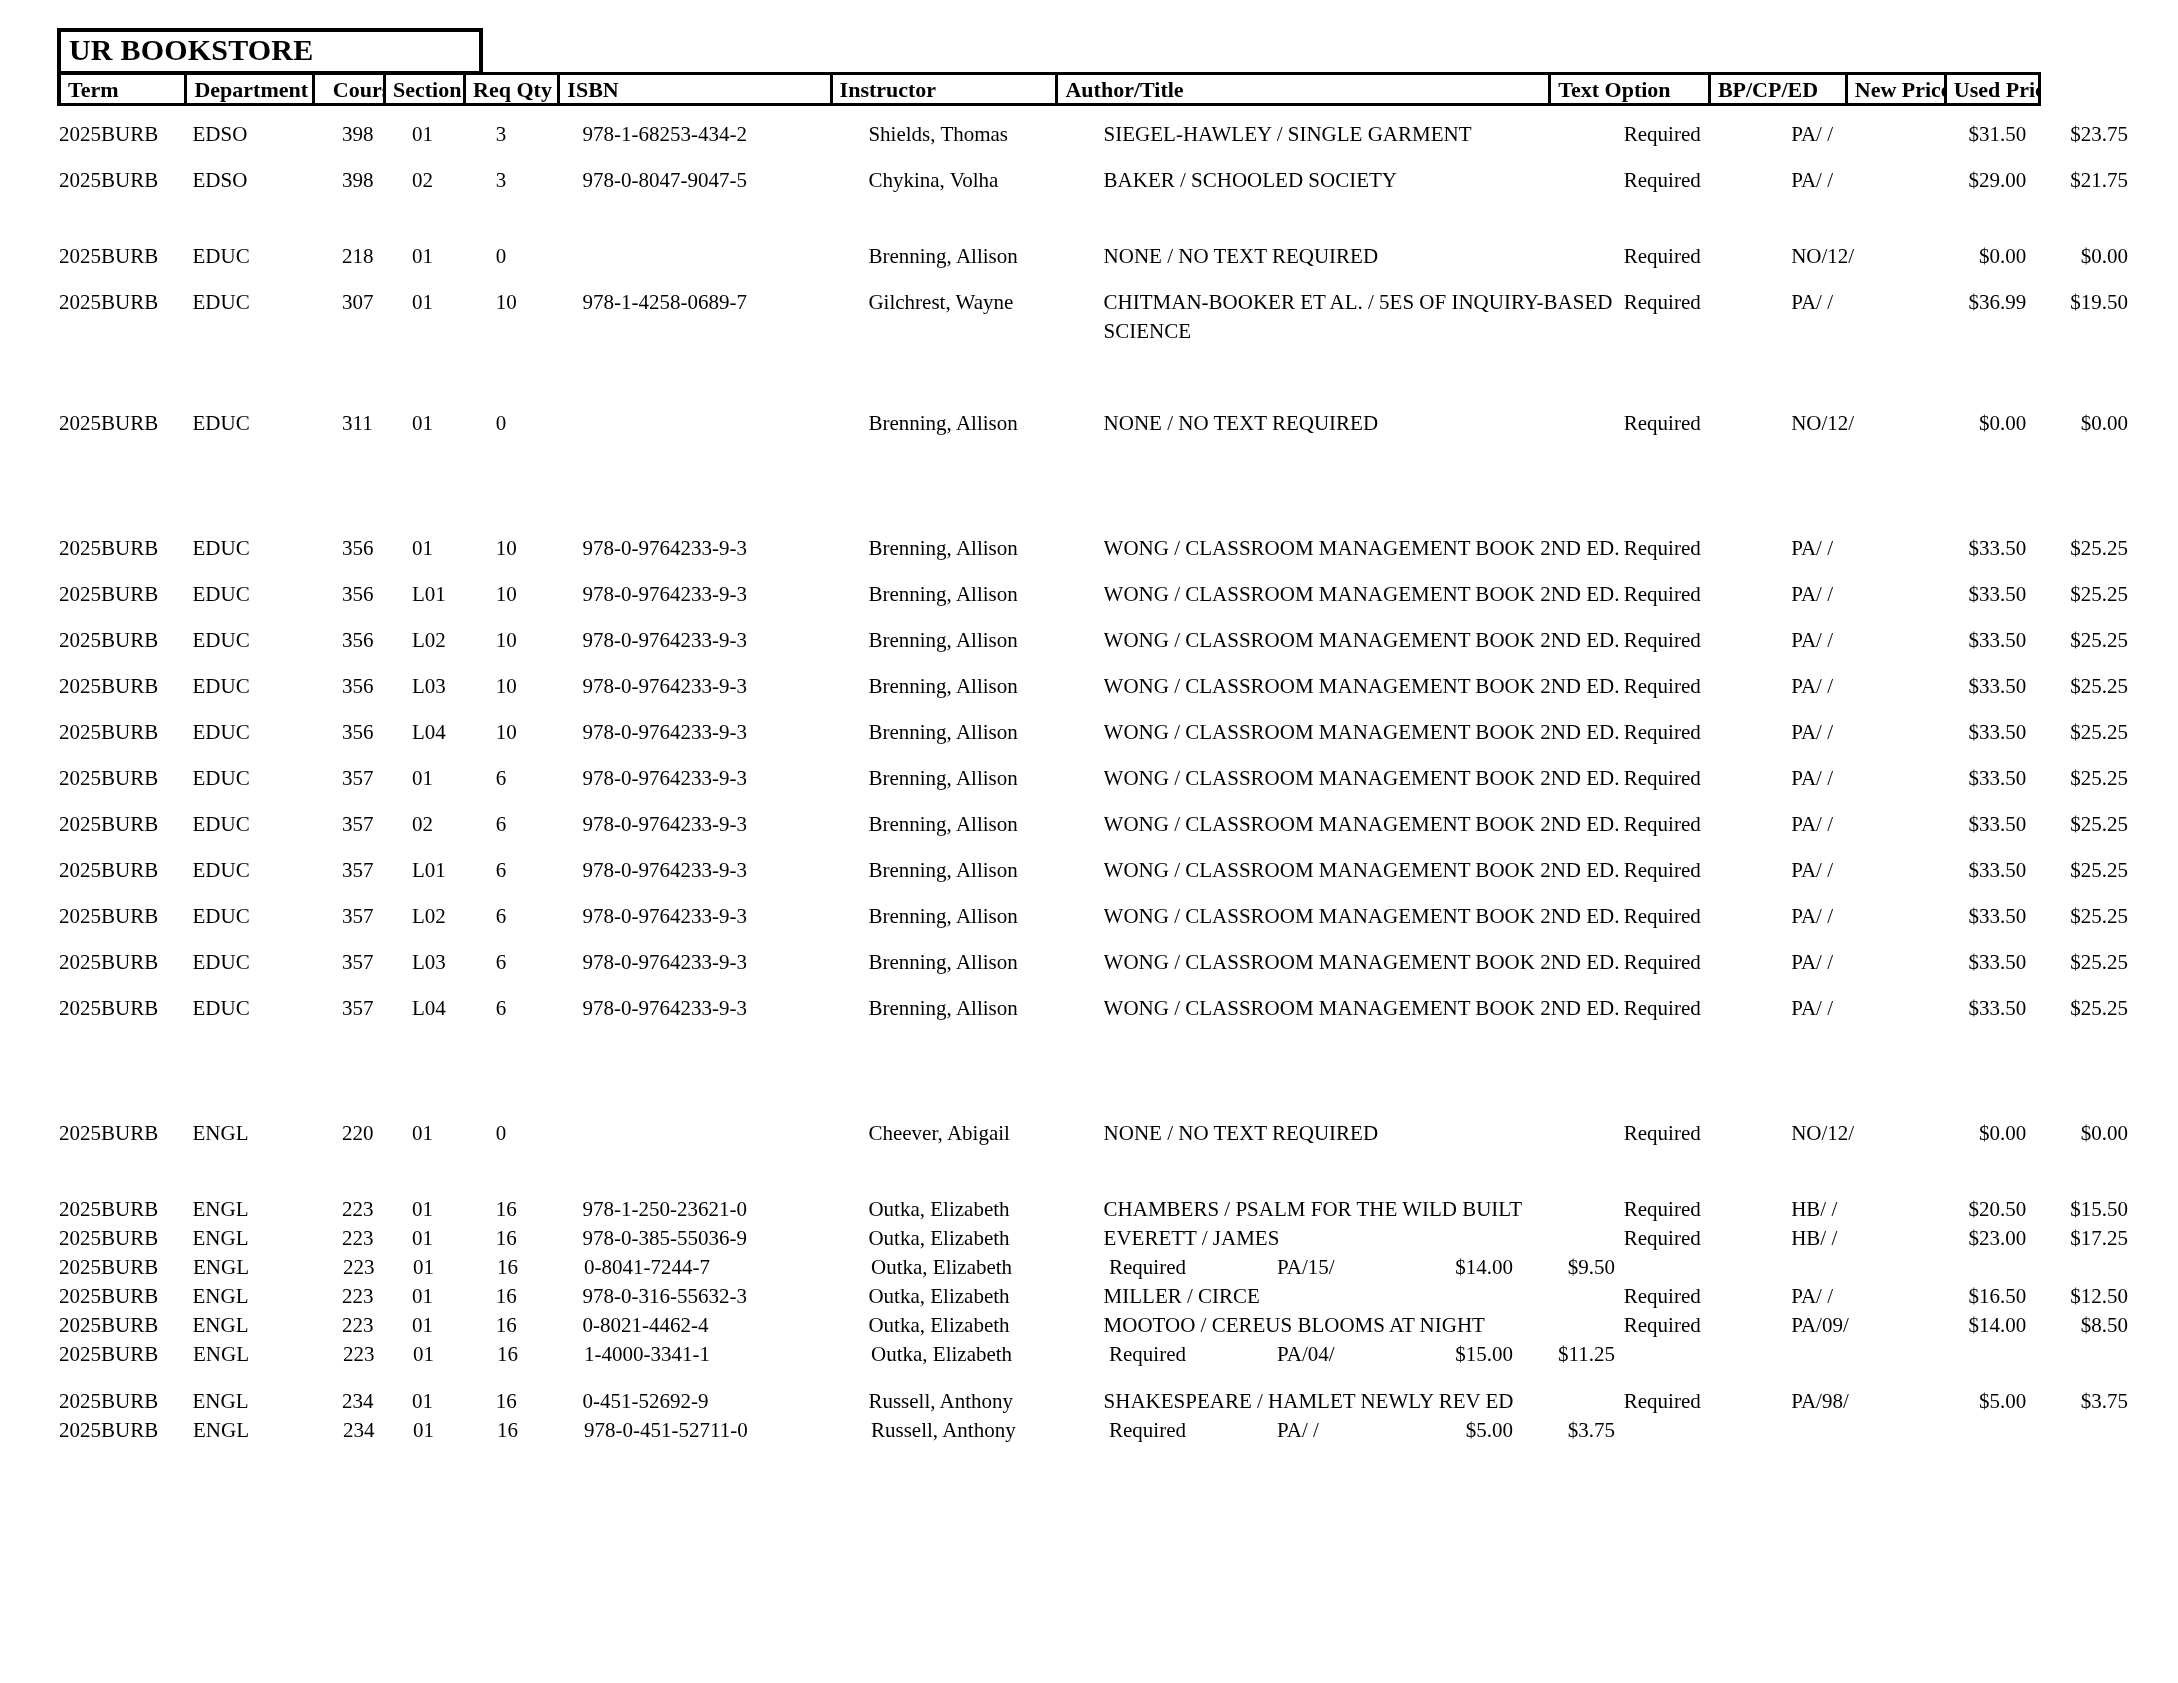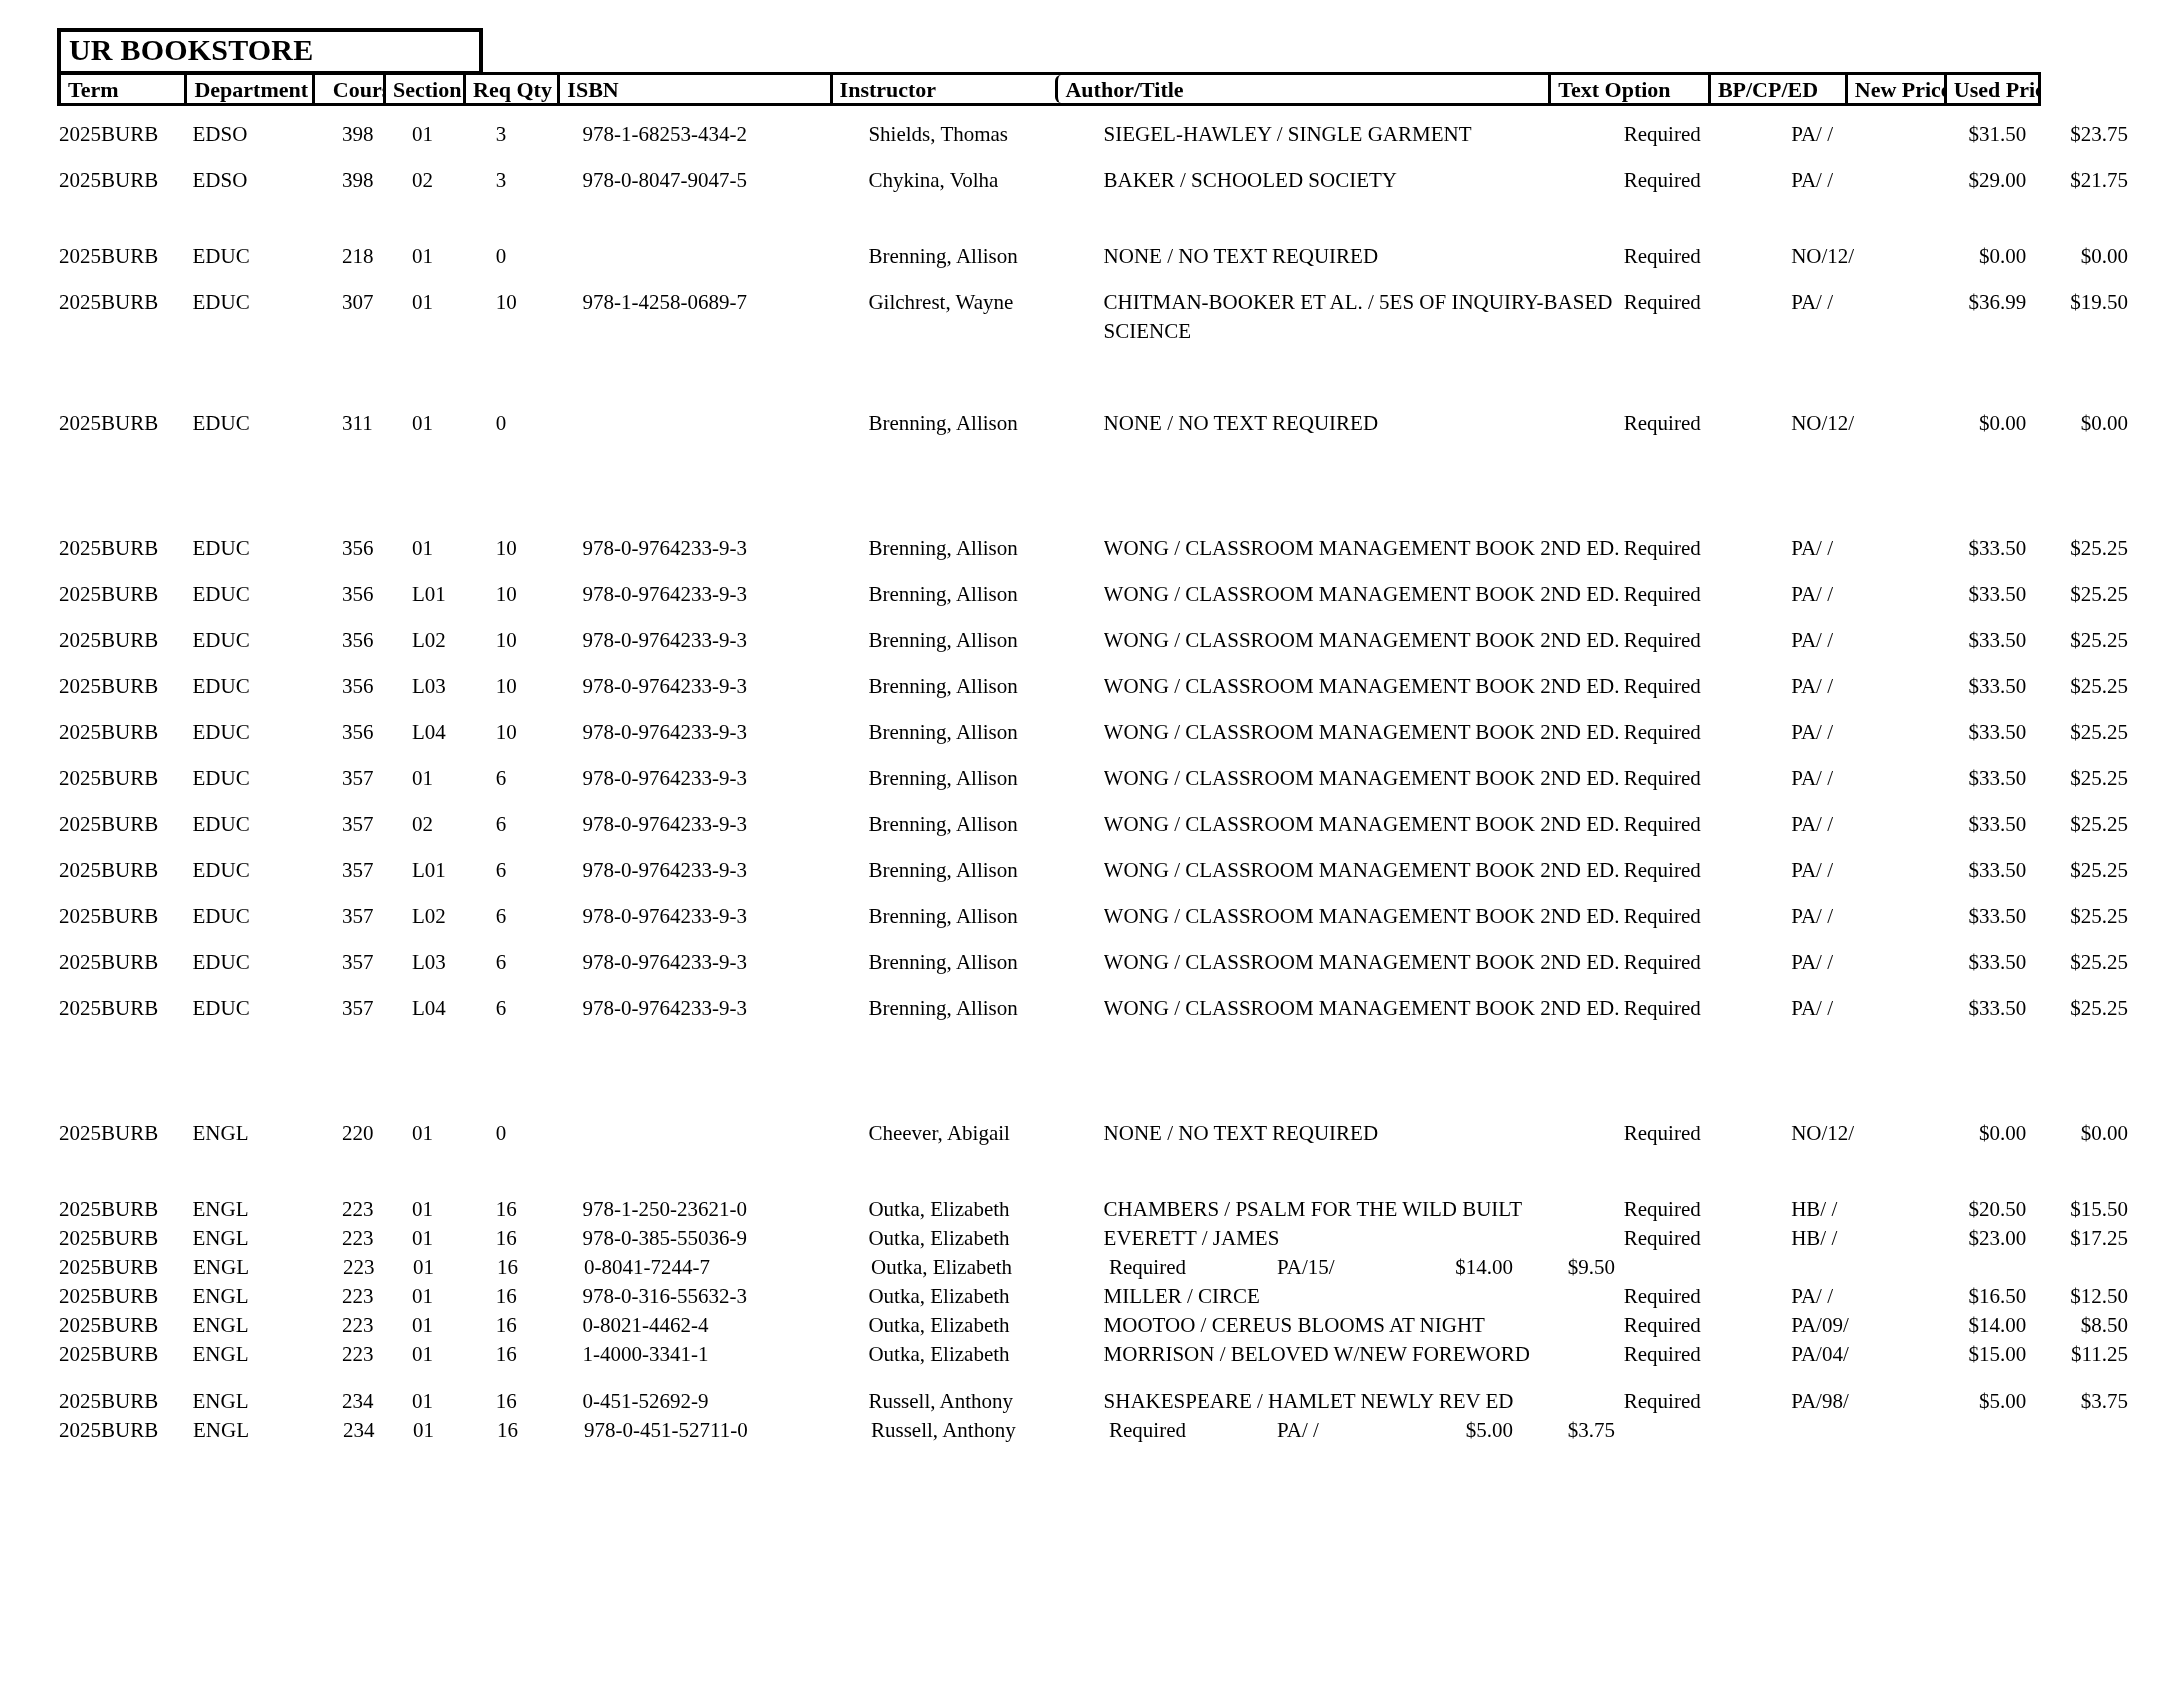--- a/index.html
+++ b/index.html
@@ -63,21 +63,21 @@
   .header-cell.last  { border-right: 3px solid #000; }
 
   
   .c-term   { width: 134px; }
   .c-dept   { width: 134px; }
   .c-course { width: 74px; padding-left: 18px;  }
   .c-sect   { width: 84px;  }
   .c-qty    { width: 99px; }
   .c-isbn   { width: 287px; }
   .c-instr  { width: 238px; }
-  .c-title  { width: 520px; border-radius: 6px; }
+  .c-title  { width: 520px; }
   .c-opt    { width: 168px; }
   .c-bpcped { width: 144px; }
   .c-new    { width: 104px; }
   .c-used   { width: 102px; }
 
   
   .body-area { margin-top: 14px; }
 
   .row {
     display: flex;
@@ -438,21 +438,20 @@
         <div class="cell c-used money">$8.50</div>
       </div>
       <div class="row">
         <div class="cell c-term pad">2025BURB</div>
         <div class="cell c-dept pad">ENGL</div>
         <div class="cell c-course num">223</div>
         <div class="cell c-sect numc">01</div>
         <div class="cell c-qty numc">16</div>
         <div class="cell c-isbn pad">1-4000-3341-1</div>
         <div class="cell c-instr pad">Outka, Elizabeth</div>
-        <div class="cell c-title wrap">MORRISON / BELOVED W/NEW FOREWORD</div>
         <div class="cell c-opt pad">Required</div>
         <div class="cell c-bpcped pad">PA/04/</div>
         <div class="cell c-new money">$15.00</div>
         <div class="cell c-used money">$11.25</div>
       </div>
       <div class="gap-xs"></div>
       <div class="row">
         <div class="cell c-term pad">2025BURB</div>
         <div class="cell c-dept pad">ENGL</div>
         <div class="cell c-course num">234</div>

